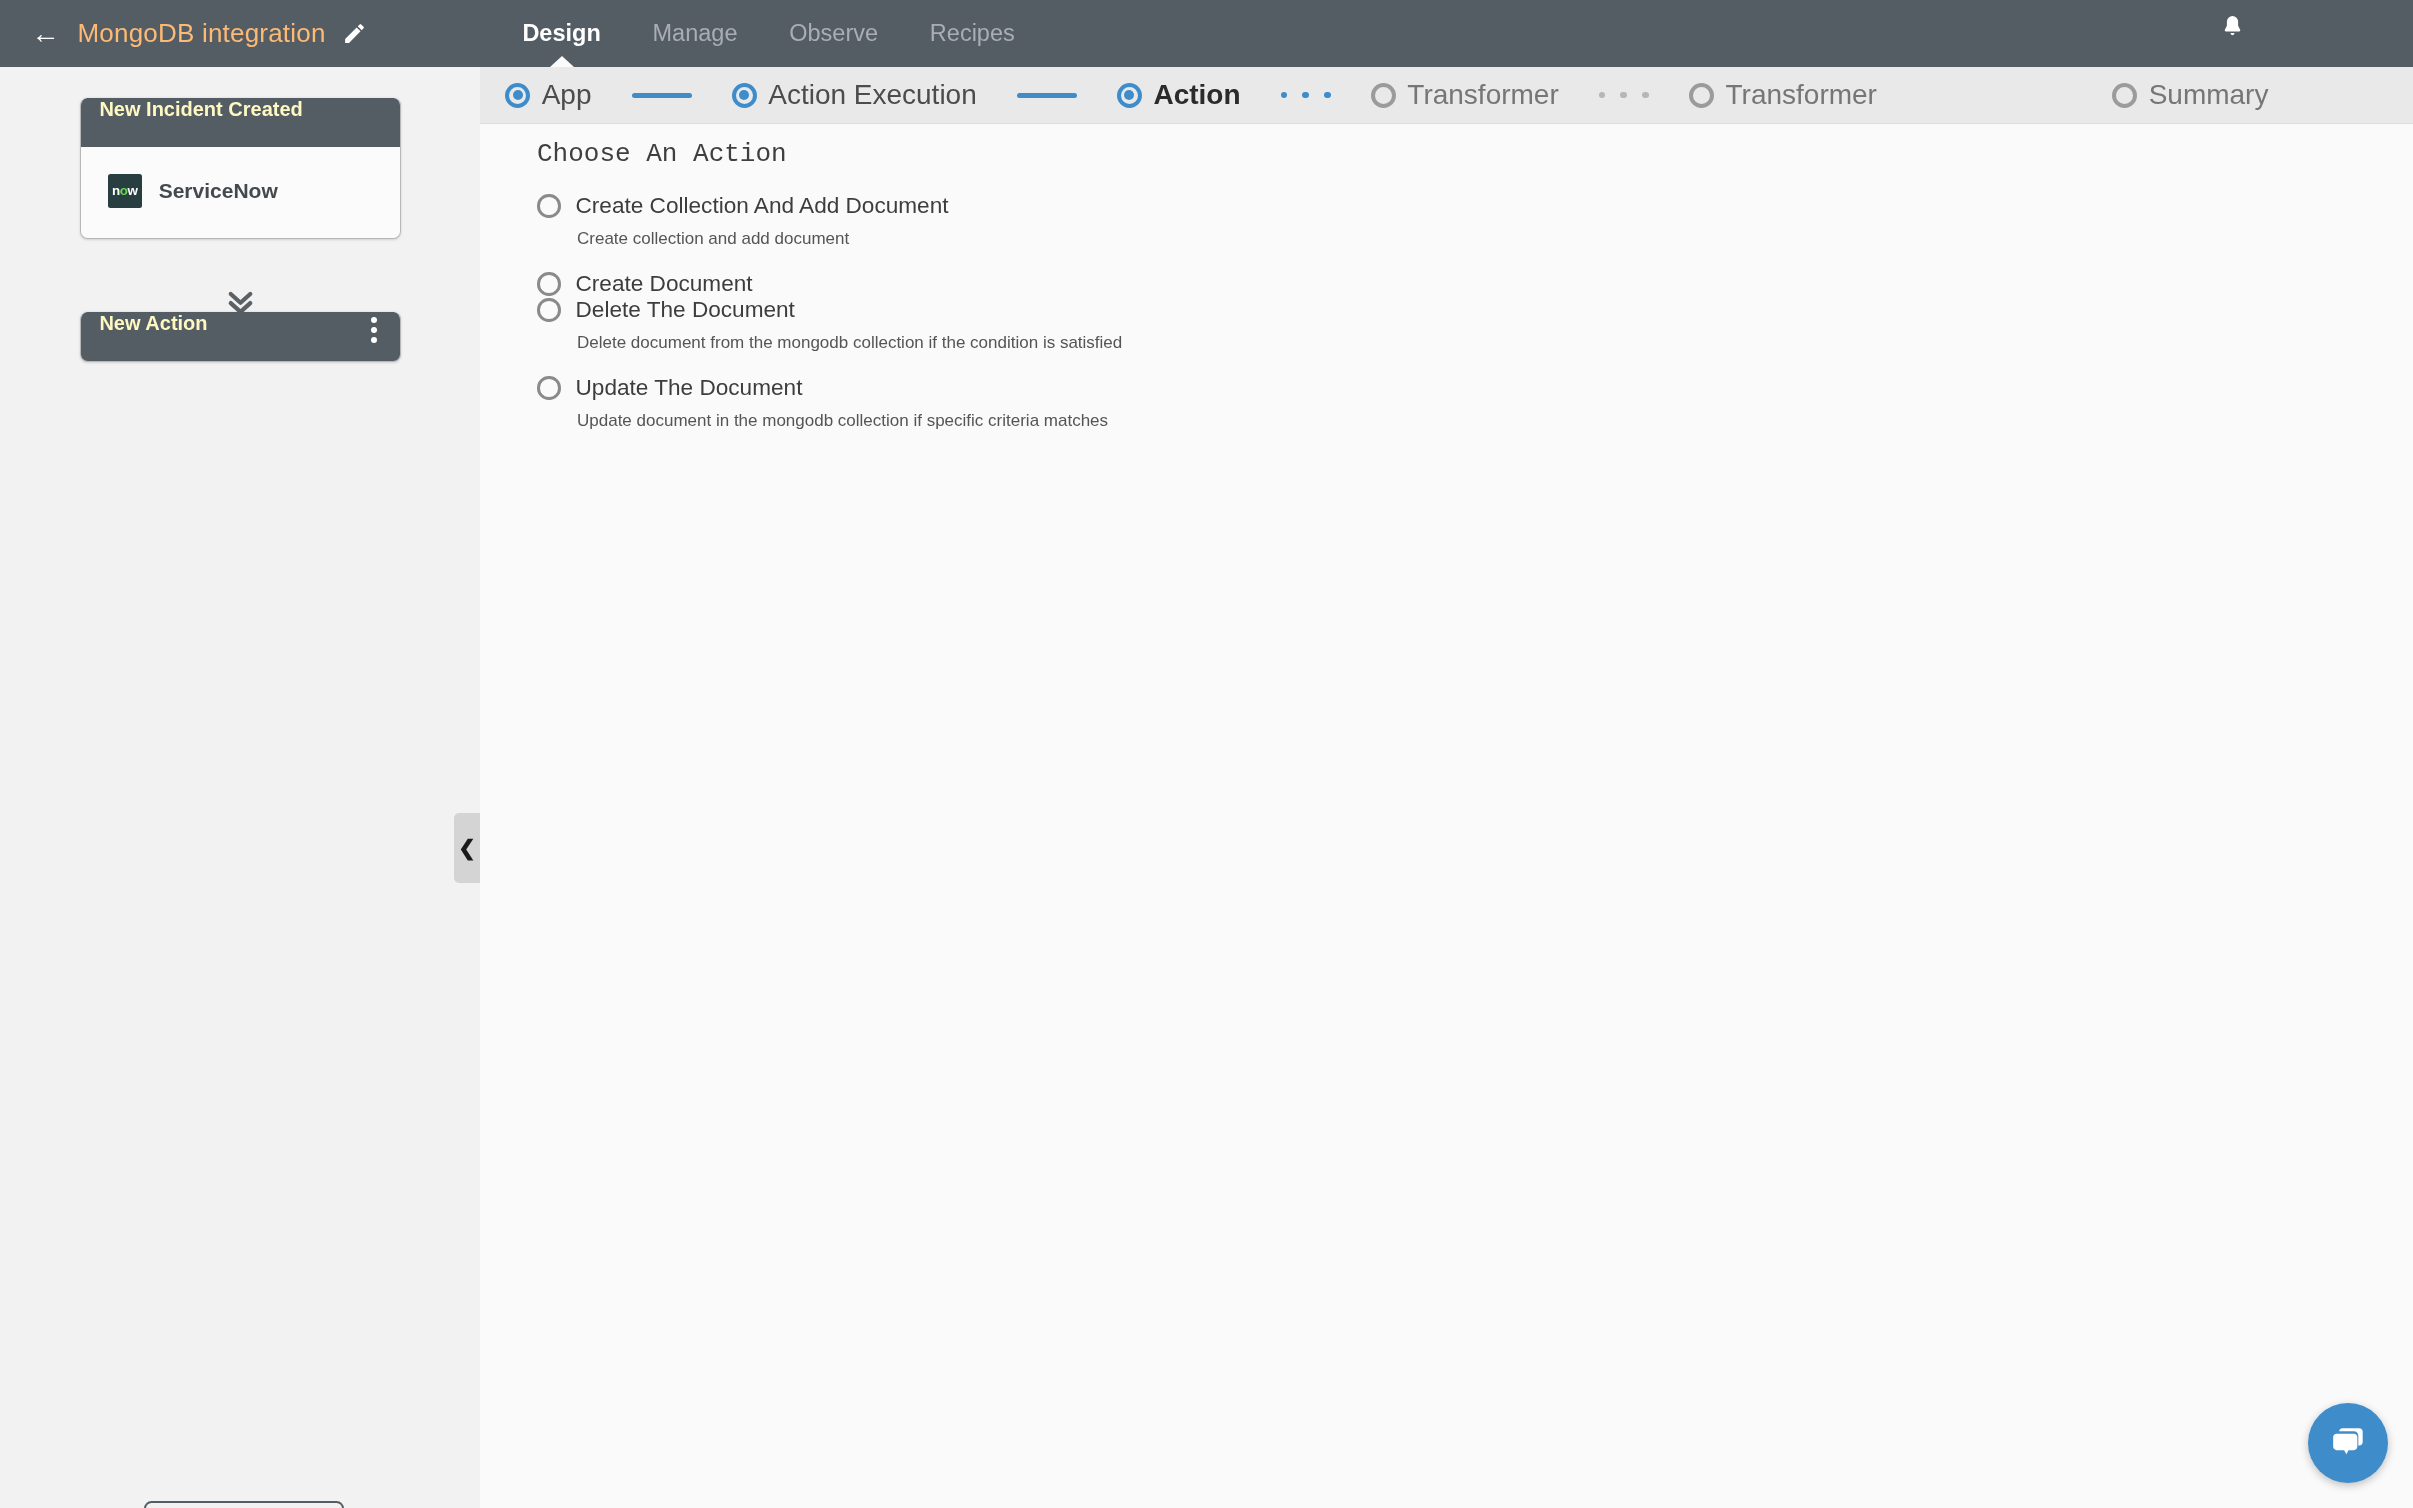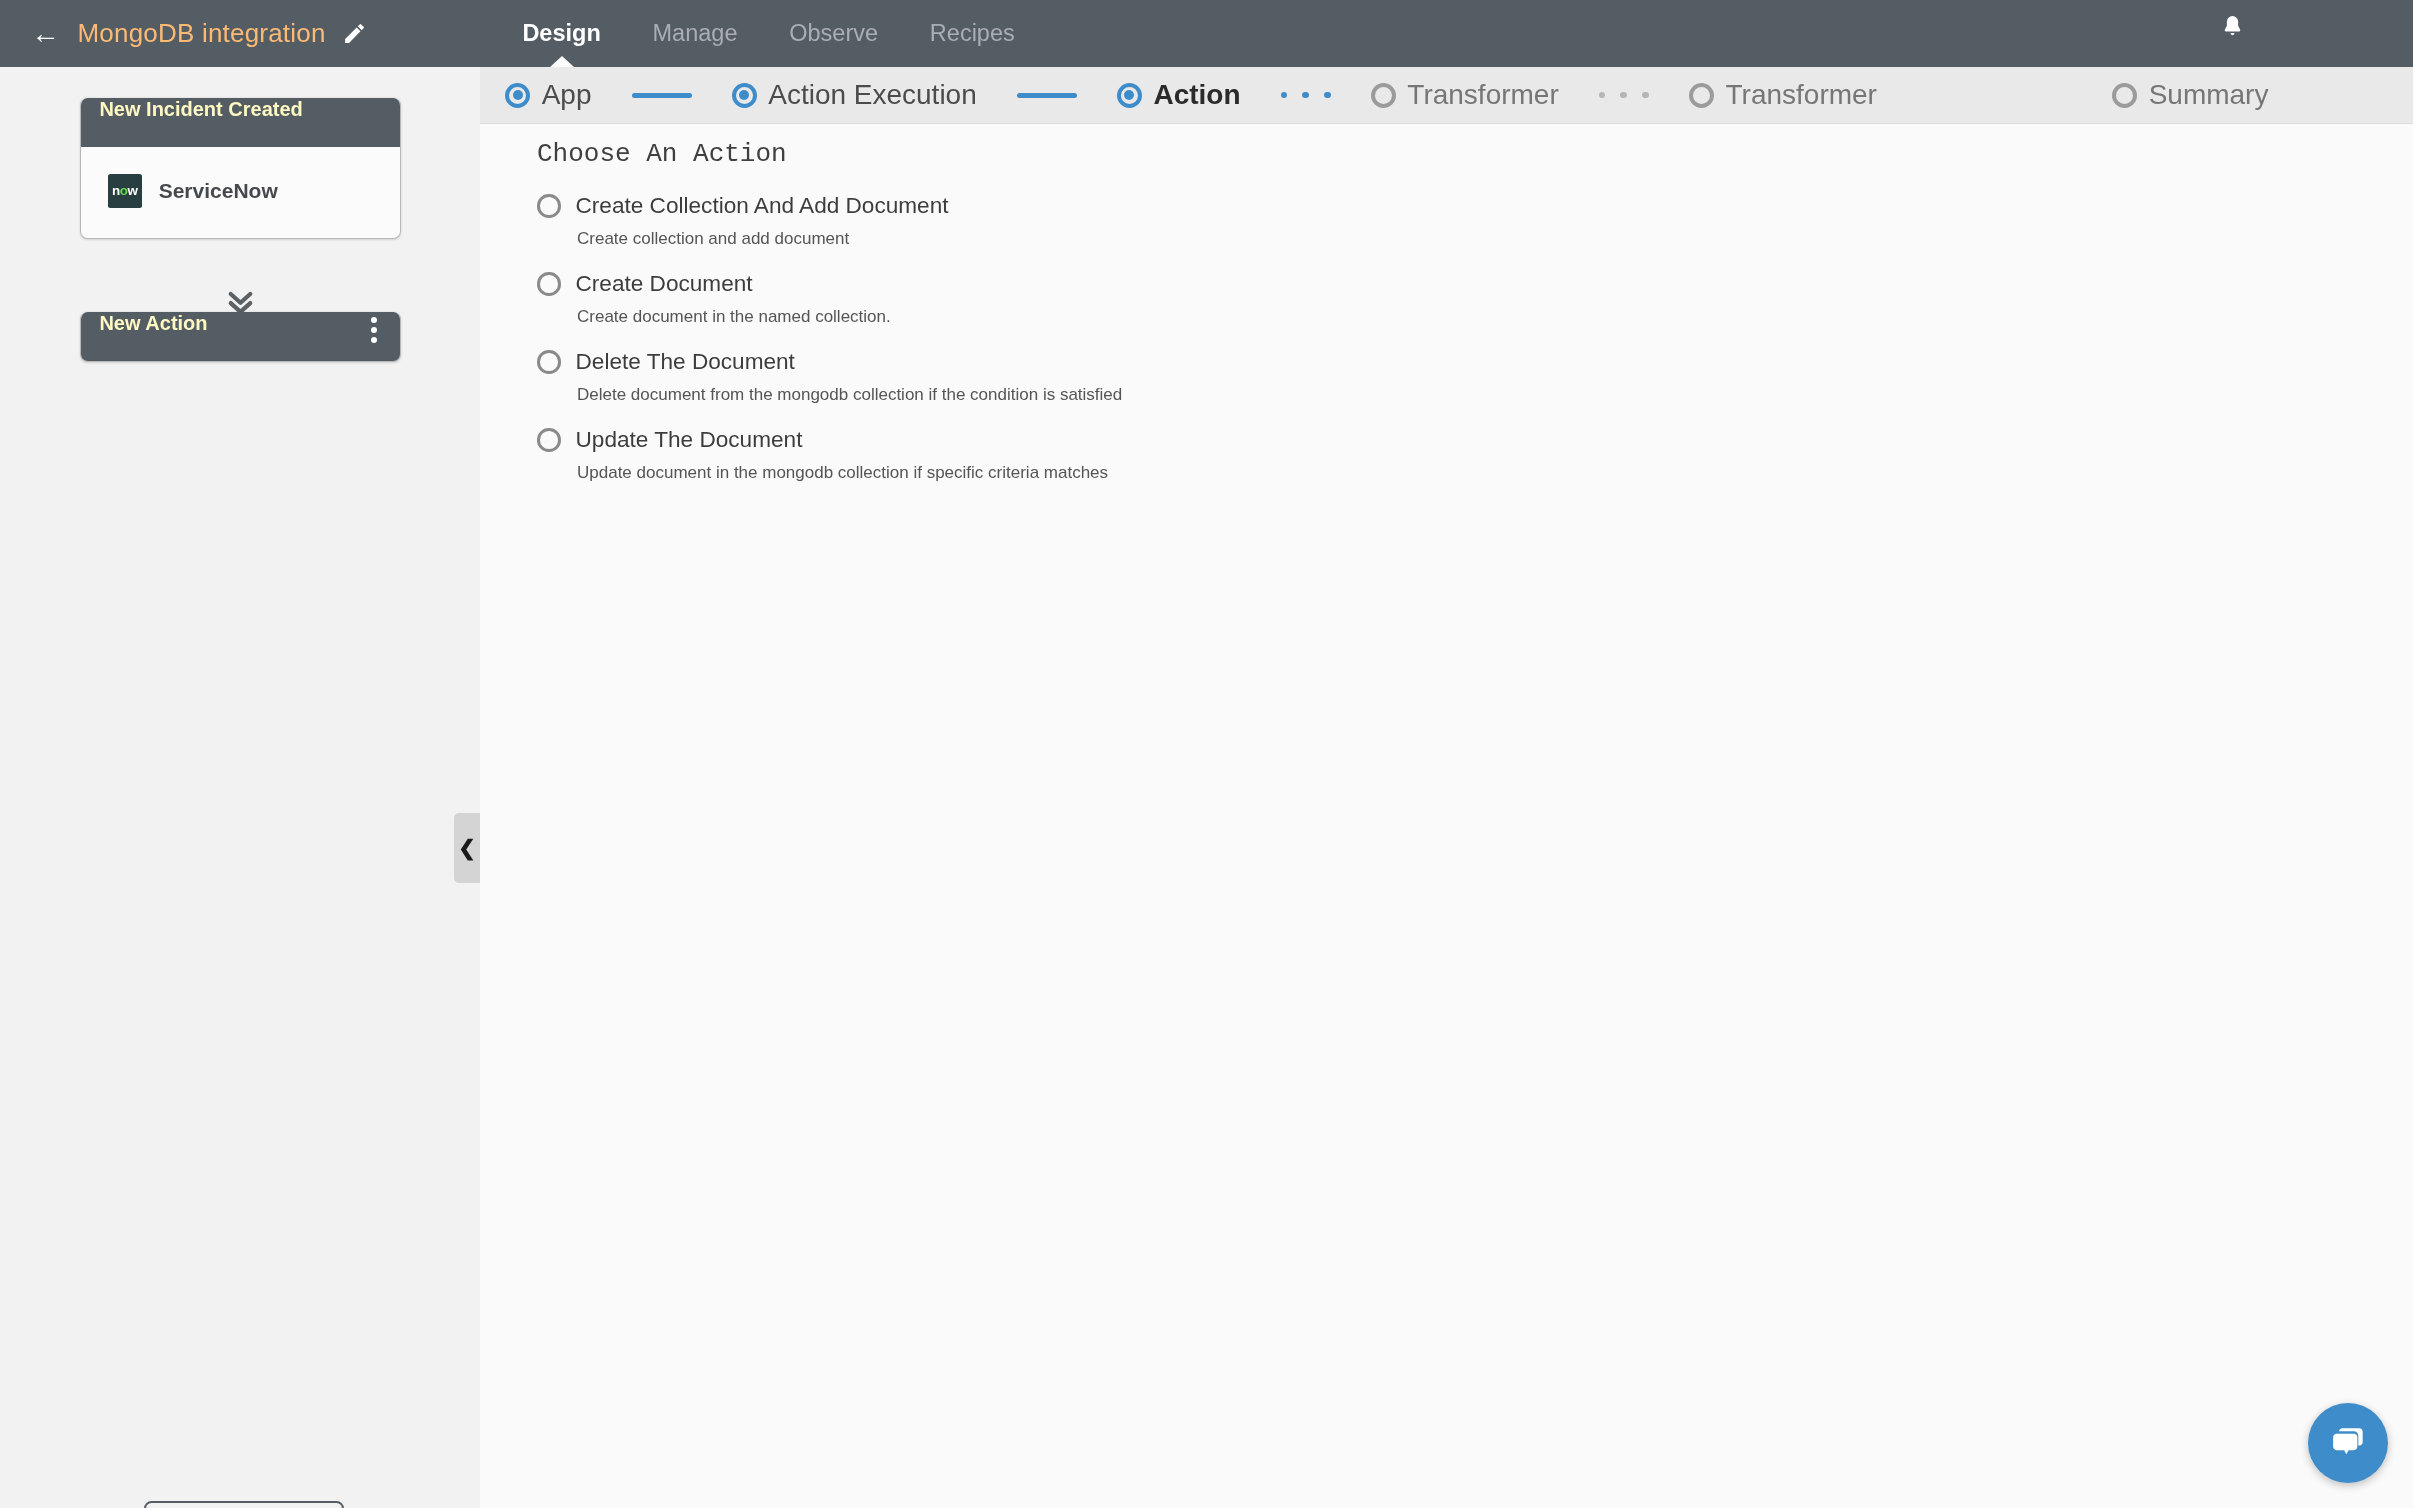--- a/index.html
+++ b/index.html
@@ -300,21 +300,20 @@
     <div class="option-row">
       <span class="opt-radio"></span>
       <span class="opt-label">Create Collection And Add Document</span>
     </div>
     <div class="opt-desc">Create collection and add document</div>
 
     <div class="option-row">
       <span class="opt-radio"></span>
       <span class="opt-label">Create Document</span>
     </div>
-    <div class="opt-desc">Create document in the named collection.</div>
 
     <div class="option-row">
       <span class="opt-radio"></span>
       <span class="opt-label">Delete The Document</span>
     </div>
     <div class="opt-desc">Delete document from the mongodb collection if the condition is satisfied</div>
 
     <div class="option-row">
       <span class="opt-radio"></span>
       <span class="opt-label">Update The Document</span>

